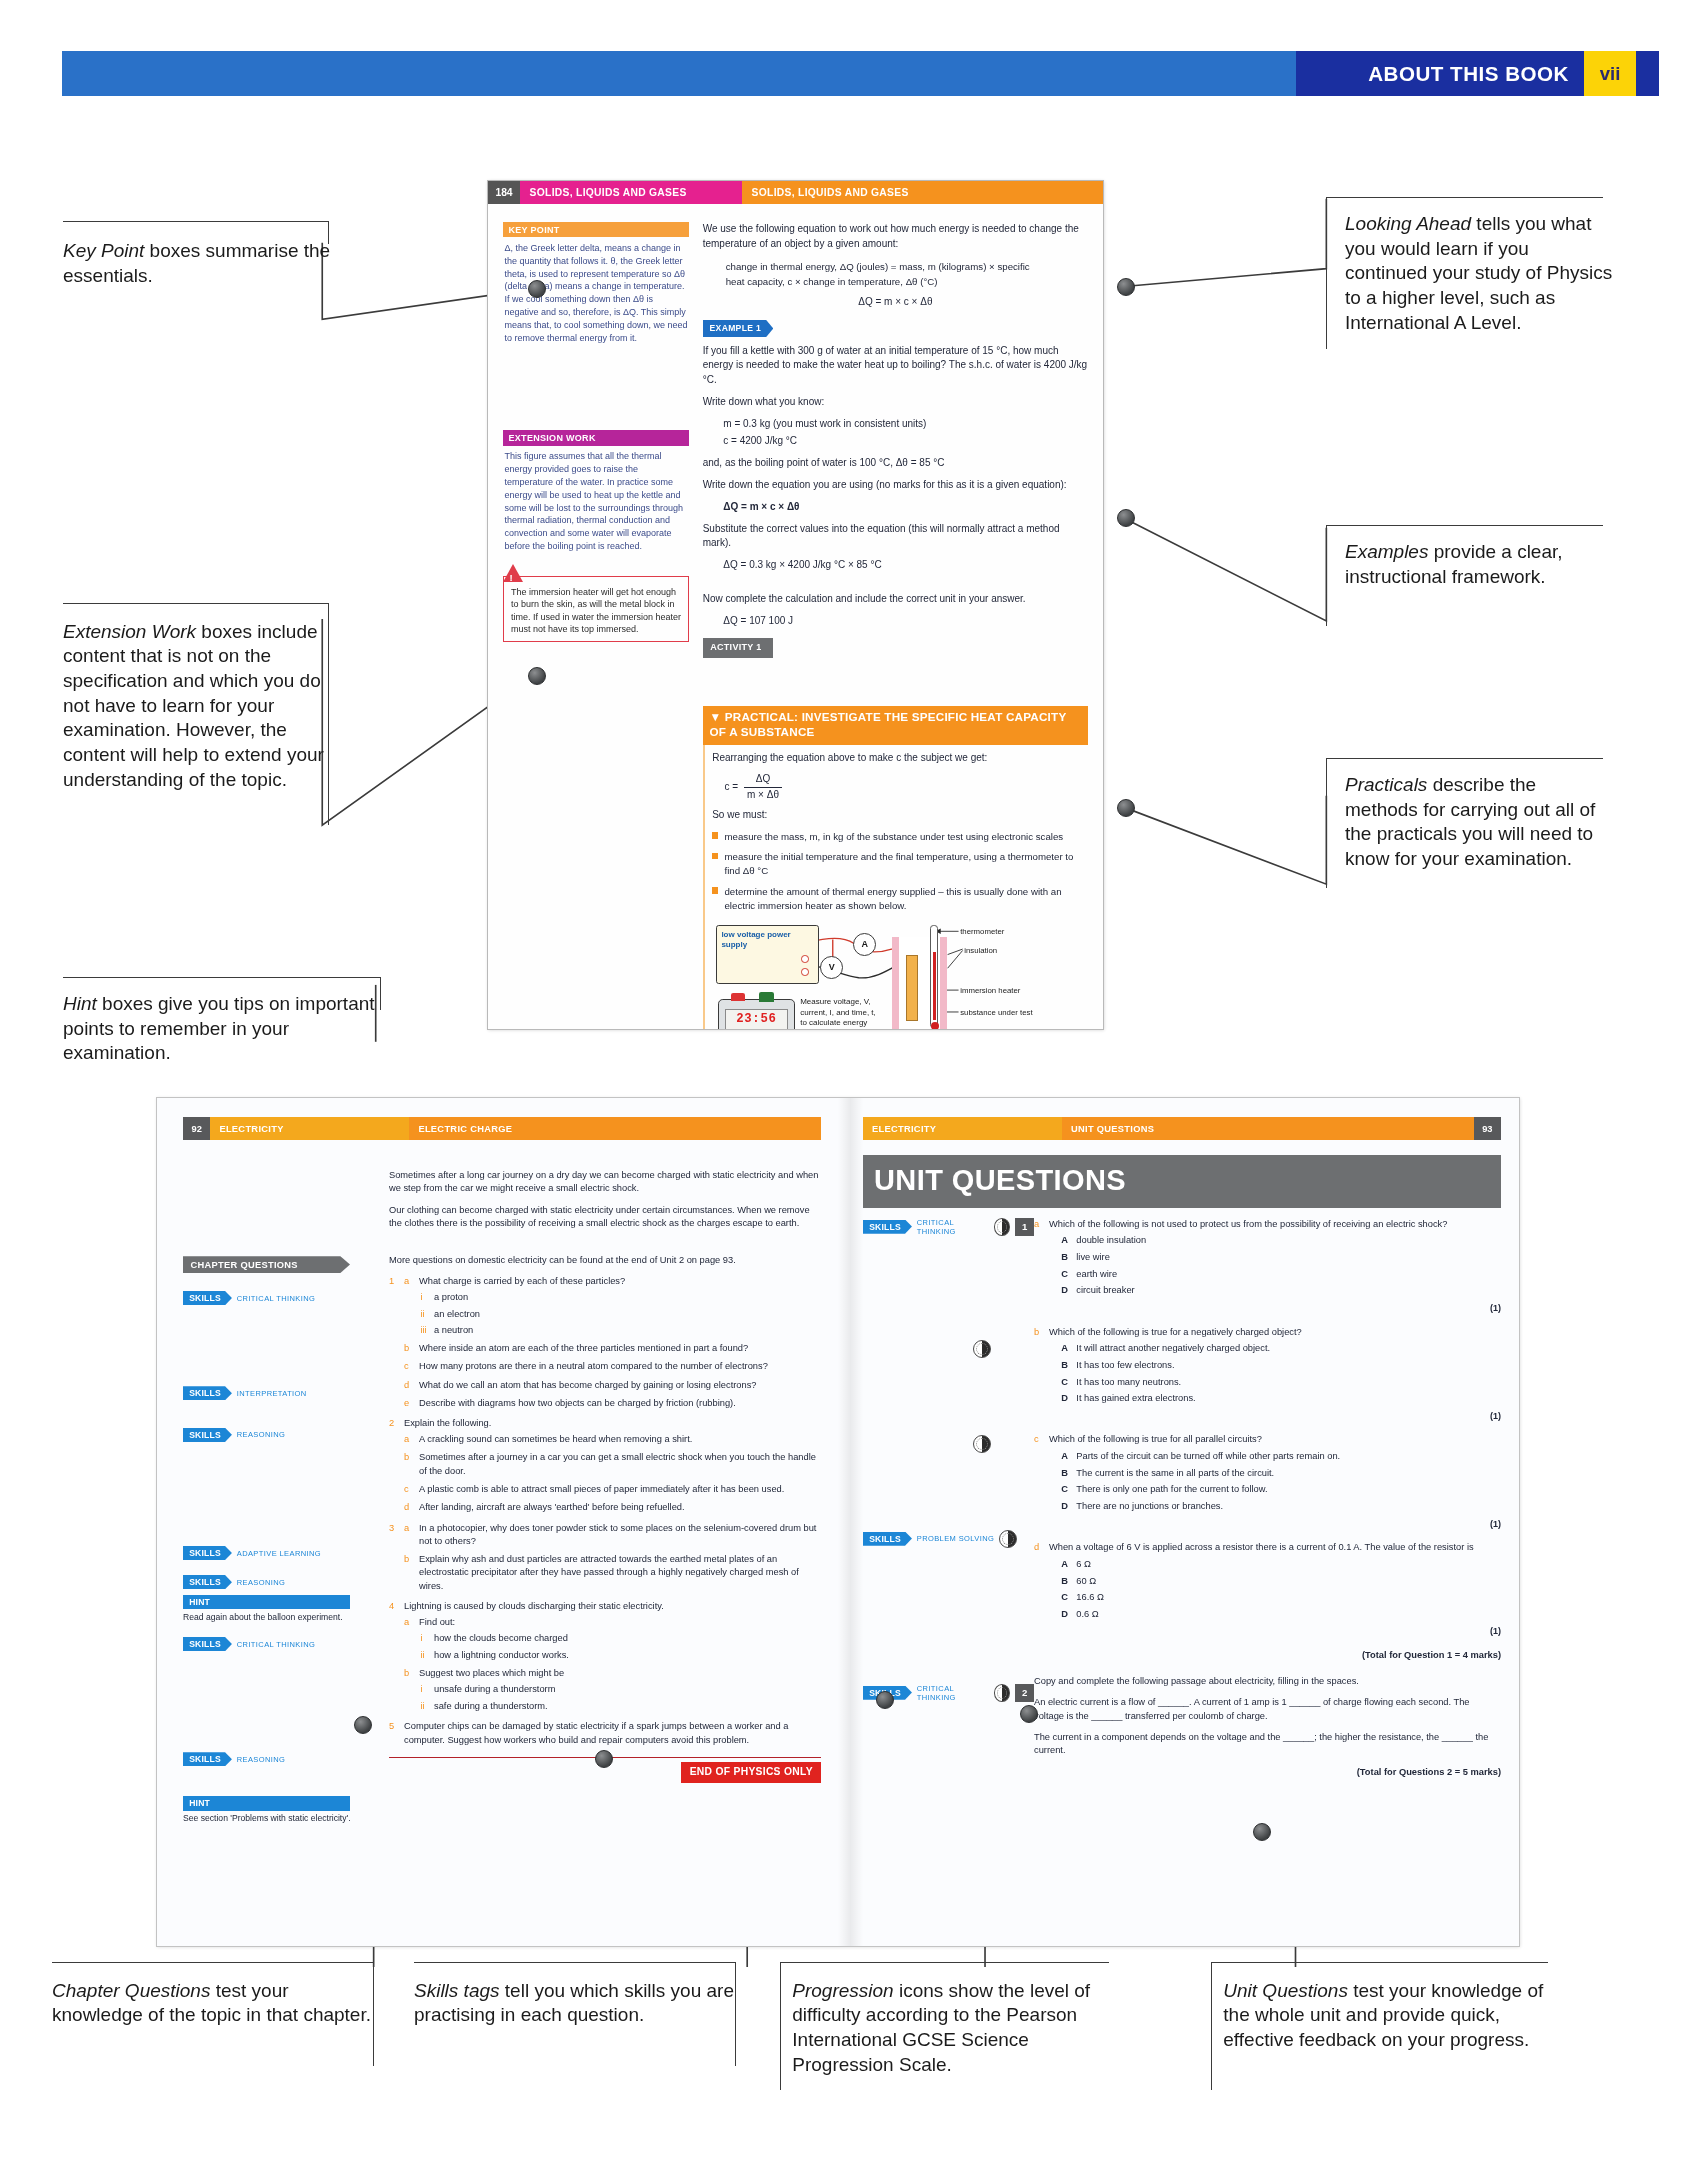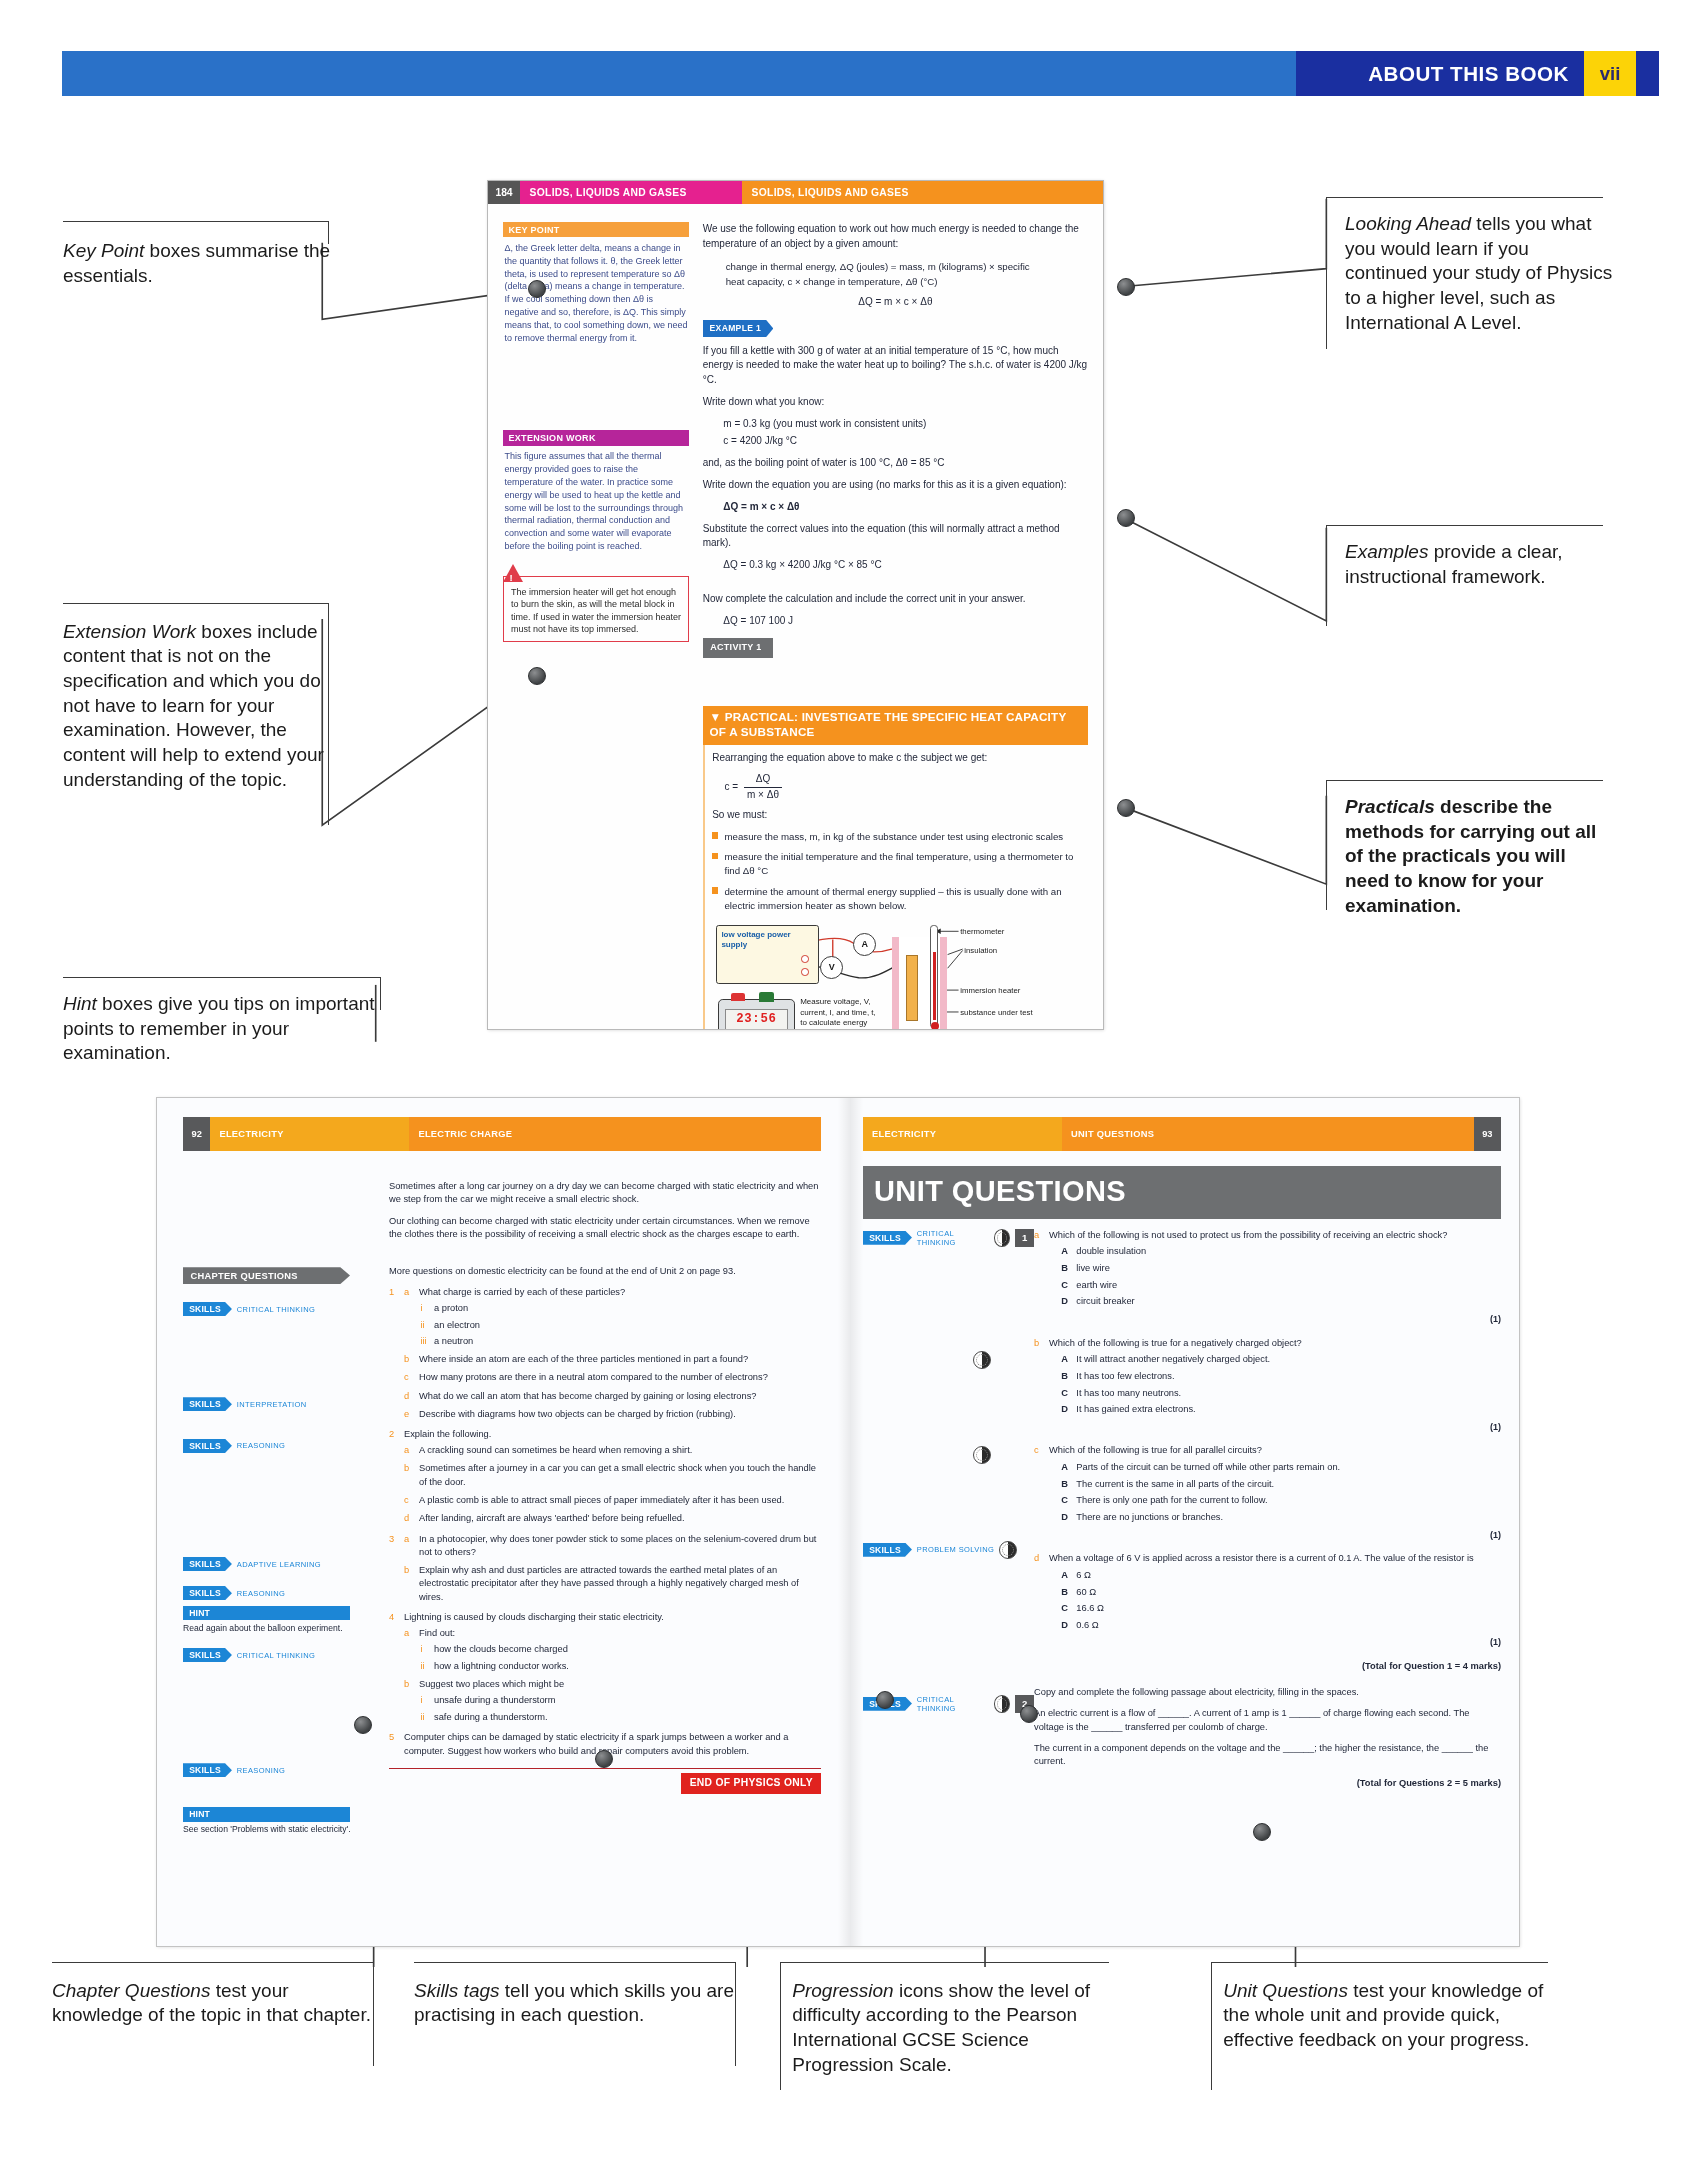--- a/index.html
+++ b/index.html
@@ -194,21 +194,21 @@
     position:absolute; left:156px; top:1097px; width:1364px; height:850px;
     background:#fbfcfe;
     border:1px solid #c3c3c3;
     box-shadow: 1.4px 1.4px 3.4px rgba(0,0,0,0.15);
     overflow:hidden;
   }
   .bpage { position:absolute; top:19px; height:816px; }
   #bpage-left { left:26px; width:638px; }
   #bpage-right { left:706px; width:638px; }
 
-  .rh2 { display:flex; height:34px; width:100%; }
+  .rh2 { display:flex; height:23px; width:100%; }
   .rh2 .n {
     width:27.4px; background:#58595b; color:#fff; font-size:9.3px; font-weight:bold;
     display:flex; align-items:center; justify-content:center;
   }
   .rh2 .a {
     flex:0 0 199px; background:#f4a81d; color:#fff; font-size:9.3px; font-weight:bold;
     display:flex; align-items:center; padding-left:9px; letter-spacing:0.3px;
   }
   .rh2 .b {
     flex:1; background:#f5921e; color:#fff; font-size:9.3px; font-weight:bold;
@@ -369,21 +369,21 @@
 </div>
 
 <div class="callout" style="left:1326px; top:525px; width:288px;">
   <div class="brule" style="left:0; top:0; width:277px;"></div>
   <div class="vrule" style="left:0; top:0; height:101px;"></div>
   <div style="padding:15px 0 0 19px;">
     <span style="font-style:italic">Examples</span><span> provide a clear, instructional framework.</span>
   </div>
 </div>
 
-<div class="callout" style="left:1326px; top:780px; width:288px;font-weight:bold;">
+<div class="callout" style="left:1326px; top:758px; width:288px;">
   <div class="brule" style="left:0; top:0; width:277px;"></div>
   <div class="vrule" style="left:0; top:0; height:130px;"></div>
   <div style="padding:15px 0 0 19px;">
     <span style="font-style:italic">Practicals</span><span> describe the methods for carrying out all of the practicals you will need to know for your examination.</span>
   </div>
 </div>
 
 <div class="callout" style="left:52px; top:1962px; width:322px;">
   <div class="brule" style="left:0; top:0; width:322px;"></div>
   <div class="vrule" style="left:321px; top:0; height:104px;"></div>

